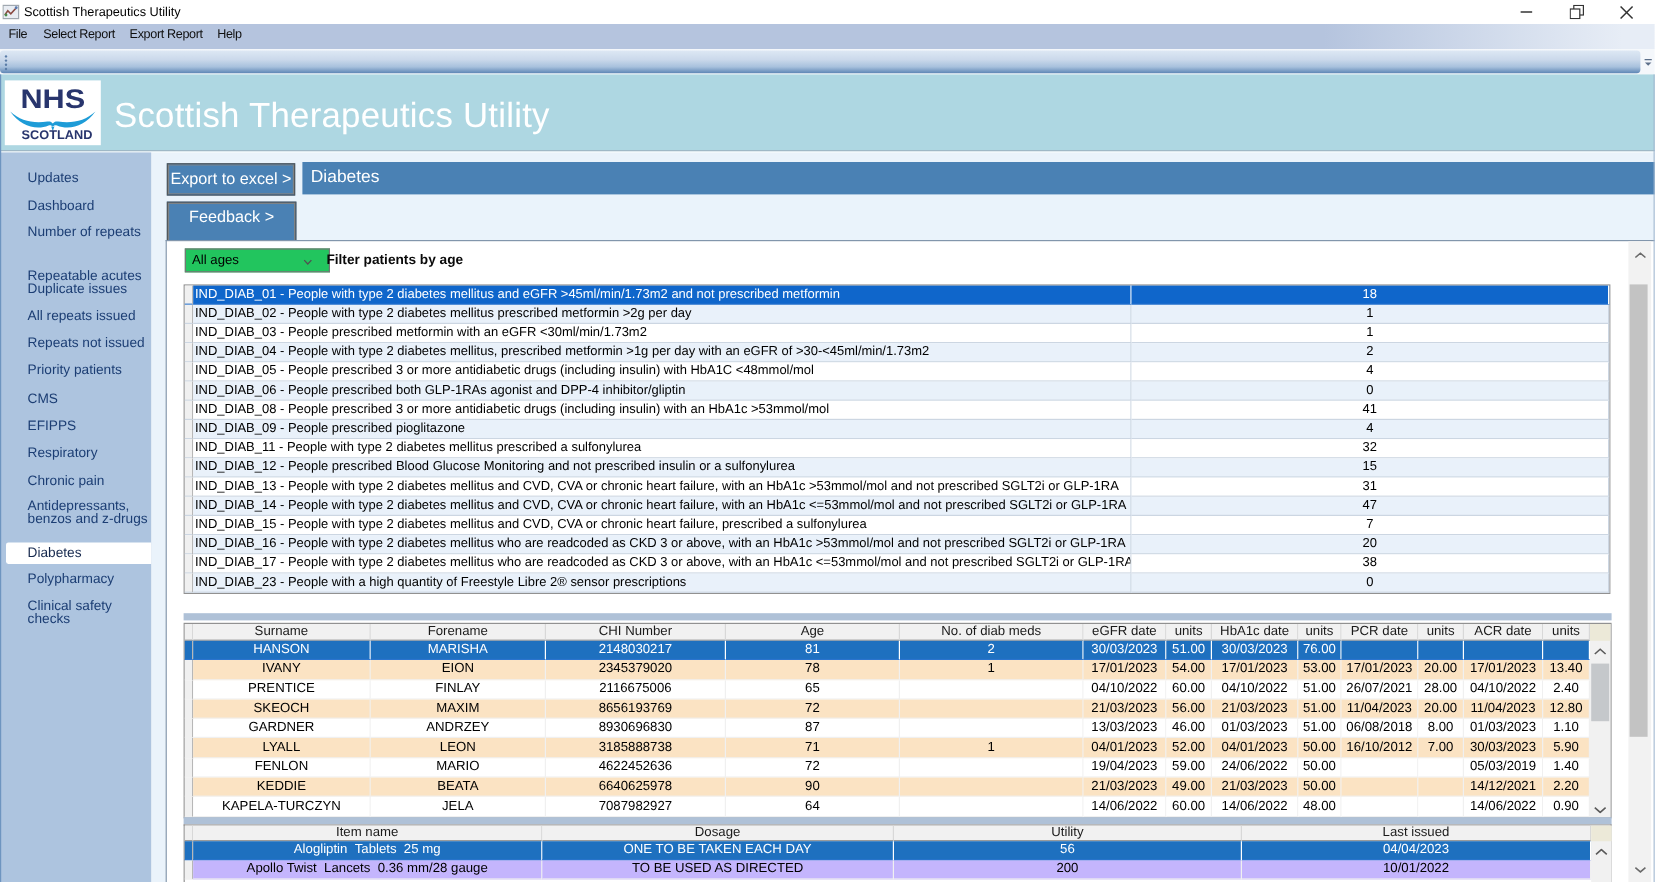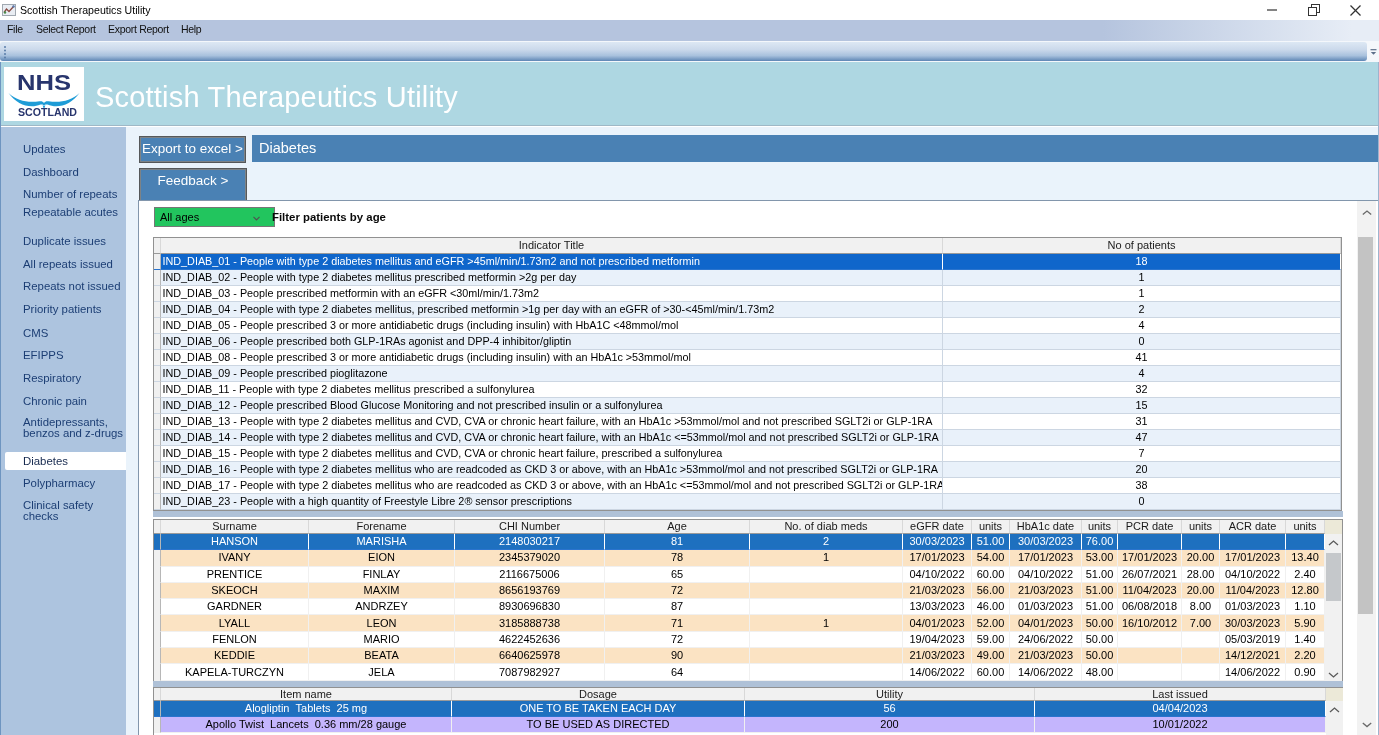--- a/index.html
+++ b/index.html
@@ -89,21 +89,21 @@
   <path d="M38.6,38.2 L40,42.4 L41.4,38.2 Q40,39.4 38.6,38.2 Z" fill="#1e9cd7"></path>
   <text x="14" y="49" textLength="59" lengthAdjust="spacingAndGlyphs" font-size="10.5" font-weight="bold" fill="#28356d" font-family="Liberation Sans">SCOTLAND</text>
 </svg>
 <div class="abs apptitle">Scottish Therapeutics Utility</div>
 
 <div class="abs content"></div>
 <div class="abs sidebar"></div>
 <div class="abs sitem" style="left:23px;top:143px">Updates</div>
 <div class="abs sitem" style="left:23px;top:166px">Dashboard</div>
 <div class="abs sitem" style="left:23px;top:188px">Number of repeats</div>
-<div class="abs sitem" style="left:23px;top:206px">Repeatable acutes</div>
+<div class="abs sitem" style="left:23px;top:224px">Repeatable acutes</div>
 <div class="abs sitem" style="left:23px;top:235px">Duplicate issues</div>
 <div class="abs sitem" style="left:23px;top:258px">All repeats issued</div>
 <div class="abs sitem" style="left:23px;top:280px">Repeats not issued</div>
 <div class="abs sitem" style="left:23px;top:303px">Priority patients</div>
 <div class="abs sitem" style="left:23px;top:327px">CMS</div>
 <div class="abs sitem" style="left:23px;top:349px">EFIPPS</div>
 <div class="abs sitem" style="left:23px;top:372px">Respiratory</div>
 <div class="abs sitem" style="left:23px;top:395px">Chronic pain</div>
 <div class="abs sitem" style="left:23px;top:417px;line-height:11.4px">Antidepressants,<br>benzos and z-drugs</div>
 <div class="abs" style="left:5px;top:452px;width:121px;height:18px;background:#fff;border-radius:2px 0 0 2px"></div>
@@ -125,25 +125,20 @@
 </div>
 <div class="abs" style="left:272px;top:211px;font-size:11.4px;font-weight:bold;color:#0a0a0a">Filter patients by age</div>
 <div class="abs" style="left:153px;top:237px;width:1189px;border:1px solid #919191;background:#fff">
 <table class="grid g1" style="width:1187px">
 <colgroup>
         <col style="width:7px">
         <col style="width:782px">
         <col style="width:398px">
       </colgroup>
 <tbody>
-        <tr class="hdr">
-          <td class="gut"></td>
-          <td>Indicator Title</td>
-          <td>No of patients</td>
-        </tr>
 <tr class="sel">
           <td class="gut"></td>
           <td class="lt">IND_DIAB_01 - People with type 2 diabetes mellitus and eGFR &gt;45ml/min/1.73m2 and not prescribed metformin</td>
           <td class="ct">18</td>
         </tr>
 <tr class="alt">
           <td class="gut"></td>
           <td class="lt">IND_DIAB_02 - People with type 2 diabetes mellitus prescribed metformin &gt;2g per day</td>
           <td class="ct">1</td>
         </tr>

